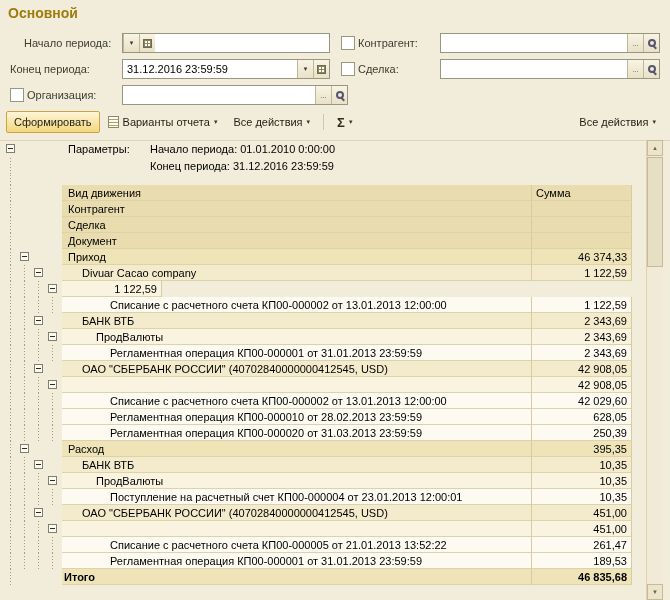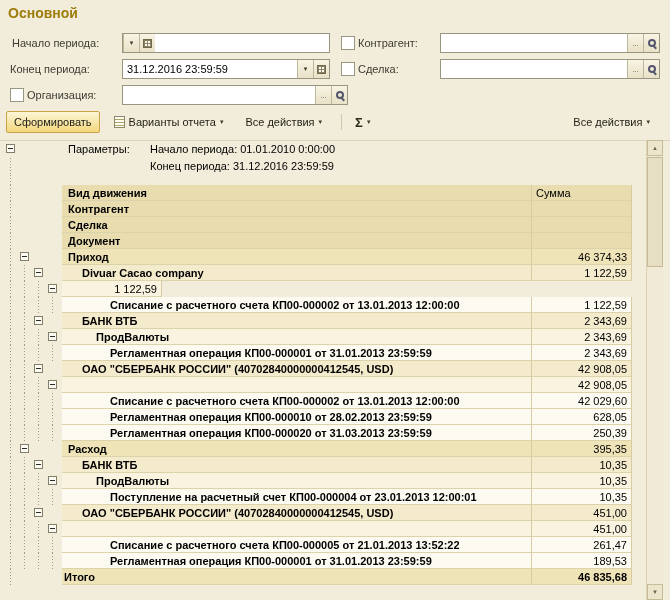--- a/index.html
+++ b/index.html
@@ -13,60 +13,60 @@
   .flabel{position:absolute;font-size:11px;color:#3c3c32;white-space:nowrap;}
   .cb{position:absolute;width:12px;height:12px;background:#fff;border:1px solid #98987f;box-sizing:content-box;}
   .igroup{position:absolute;display:flex;height:20px;border:1px solid #98967e;background:#fff;box-sizing:border-box;}
   .itext{flex:1;min-width:0;border:none;outline:none;background:transparent;font-family:inherit;font-size:11px;padding:0 4px;height:100%;}
   .ibtn{width:16px;flex:0 0 16px;border:none;border-left:1px solid #bdb89c;background:linear-gradient(#f8f4e4,#e9e1c7);padding:0;display:flex;align-items:center;justify-content:center;font-size:7px;color:#44402e;cursor:pointer;}
   .cal-icon{width:9px;height:9px;background-color:#fffef4;border:1px solid #716b4e;box-sizing:border-box;
     background-image:repeating-linear-gradient(90deg,#8a8262 0 1px,transparent 1px 3px),repeating-linear-gradient(0deg,#8a8262 0 1px,transparent 1px 3px);}
   .mag-icon{position:relative;width:8px;height:8px;border:2px solid #55566e;border-radius:50%;box-sizing:border-box;}
   .mag-icon::after{content:"";position:absolute;right:-3px;bottom:-3px;width:5px;height:2px;background:#55566e;transform:rotate(45deg);}
   .toolbar{position:absolute;left:6px;right:6px;top:110px;height:24px;display:flex;align-items:center;}
-  .tbtn{display:inline-flex;align-items:center;gap:4px;height:22px;padding:0 7px;margin-right:6px;font-size:11px;color:#1e1e14;background:transparent;border:1px solid transparent;border-radius:2px;font-family:inherit;cursor:pointer;white-space:nowrap;}
+  .tbtn{display:inline-flex;align-items:center;gap:4px;height:22px;padding:0 7px;margin-right:0;font-size:11px;color:#1e1e14;background:transparent;border:1px solid transparent;border-radius:2px;font-family:inherit;cursor:pointer;white-space:nowrap;}
   .tbtn.primary{background:linear-gradient(#fdf5d7,#f3d77c);border:1px solid #c9a24a;}
   .arrow{font-size:7px;color:#3a3a2c;}
   .tsep{width:1px;height:16px;background:#cfc7a9;margin:0 5px;flex:0 0 1px;}
   .tspring{flex:1;}
   .report-icon{width:11px;height:12px;background-color:#fffef4;border:1px solid #8a8a6a;box-sizing:border-box;
     background-image:repeating-linear-gradient(to bottom,transparent 0 2px,#b0a36a 2px 3px);}
   .sigma{font-size:13px;font-weight:bold;color:#2e2e1f;}
   .report{position:absolute;left:0;top:140px;right:0;bottom:0;border-top:1px solid #dcd4b8;}
   .trow{display:flex;height:16px;line-height:16px;}
   .trow.params{height:17px;line-height:17px;}
   .trow.spacer{height:10px;}
   .gutter{position:relative;width:62px;flex:0 0 62px;background:#f2edda;}
   .tree-line{position:absolute;top:0;bottom:0;width:1px;
     background-image:repeating-linear-gradient(to bottom,#a39b7e 0 1px,transparent 1px 3px);}
   .tree-box{position:absolute;top:3px;width:9px;height:9px;background:#fcfbf3;border:1px solid #837e67;box-sizing:border-box;cursor:pointer;}
   .minus{position:absolute;left:1px;top:3px;width:5px;height:1px;background:#2b2b20;}
   .pl{width:88px;flex:0 0 88px;padding-left:6px;box-sizing:border-box;white-space:nowrap;}
   .pv{flex:1;white-space:nowrap;overflow:hidden;}
   .cell{box-sizing:border-box;white-space:nowrap;overflow:hidden;border-right:1px solid #d6cba1;border-bottom:1px solid #ddd3ab;}
-  .cell.main{width:470px;flex:0 0 470px;padding-left:6px;font-weight:bold;}
+  .cell.main{width:470px;flex:0 0 470px;padding-left:6px;}
   .cell.sum{width:100px;flex:0 0 100px;text-align:right;padding-right:4px;}
   .r-head .cell{background:#e9ddb0;}
   .r-head .cell.sum{text-align:left;padding-left:4px;}
   .lvl1 .cell{background:#efe4b8;}
   .lvl2 .cell{background:#f4ebcd;}
   .lvl3 .cell{background:#f9f3e0;}
   .detail .cell{background:#fdfbf1;}
   .total .cell{background:#efe4b8;font-weight:bold;}
   .vscroll{position:absolute;left:646px;top:140px;bottom:0;width:16px;background:#f0ead7;border-left:1px solid #ddd3b4;}
   .sbtn{position:absolute;left:0;width:16px;height:16px;background:#ece4cb;border:1px solid #c6bb96;box-sizing:border-box;display:flex;align-items:center;justify-content:center;font-size:6px;color:#6b6450;cursor:pointer;}
   .sb-up{top:0;} .sb-down{bottom:0;}
   .sthumb{position:absolute;left:0;top:17px;width:16px;height:110px;background:#e7dfc4;border:1px solid #c6bb96;box-sizing:border-box;cursor:pointer;}
 </style>
 </head>
 <body>
 
 <div class="title">Основной</div>
 
-<label class="flabel" style="left:12px;top:37px">Начало периода:</label>
+<label class="flabel" style="left:24px;top:37px">Начало периода:</label>
 <div class="igroup" style="left:122px;top:33px;width:208px">
   <button class="ibtn">
       <span class="arrow">▾</span>
     </button>
   <button class="ibtn">
       <span class="cal-icon"></span>
     </button>
 </div>
 <span class="cb" style="left:341px;top:36px"></span>
 <label class="flabel" style="left:358px;top:37px">Контрагент:</label>

